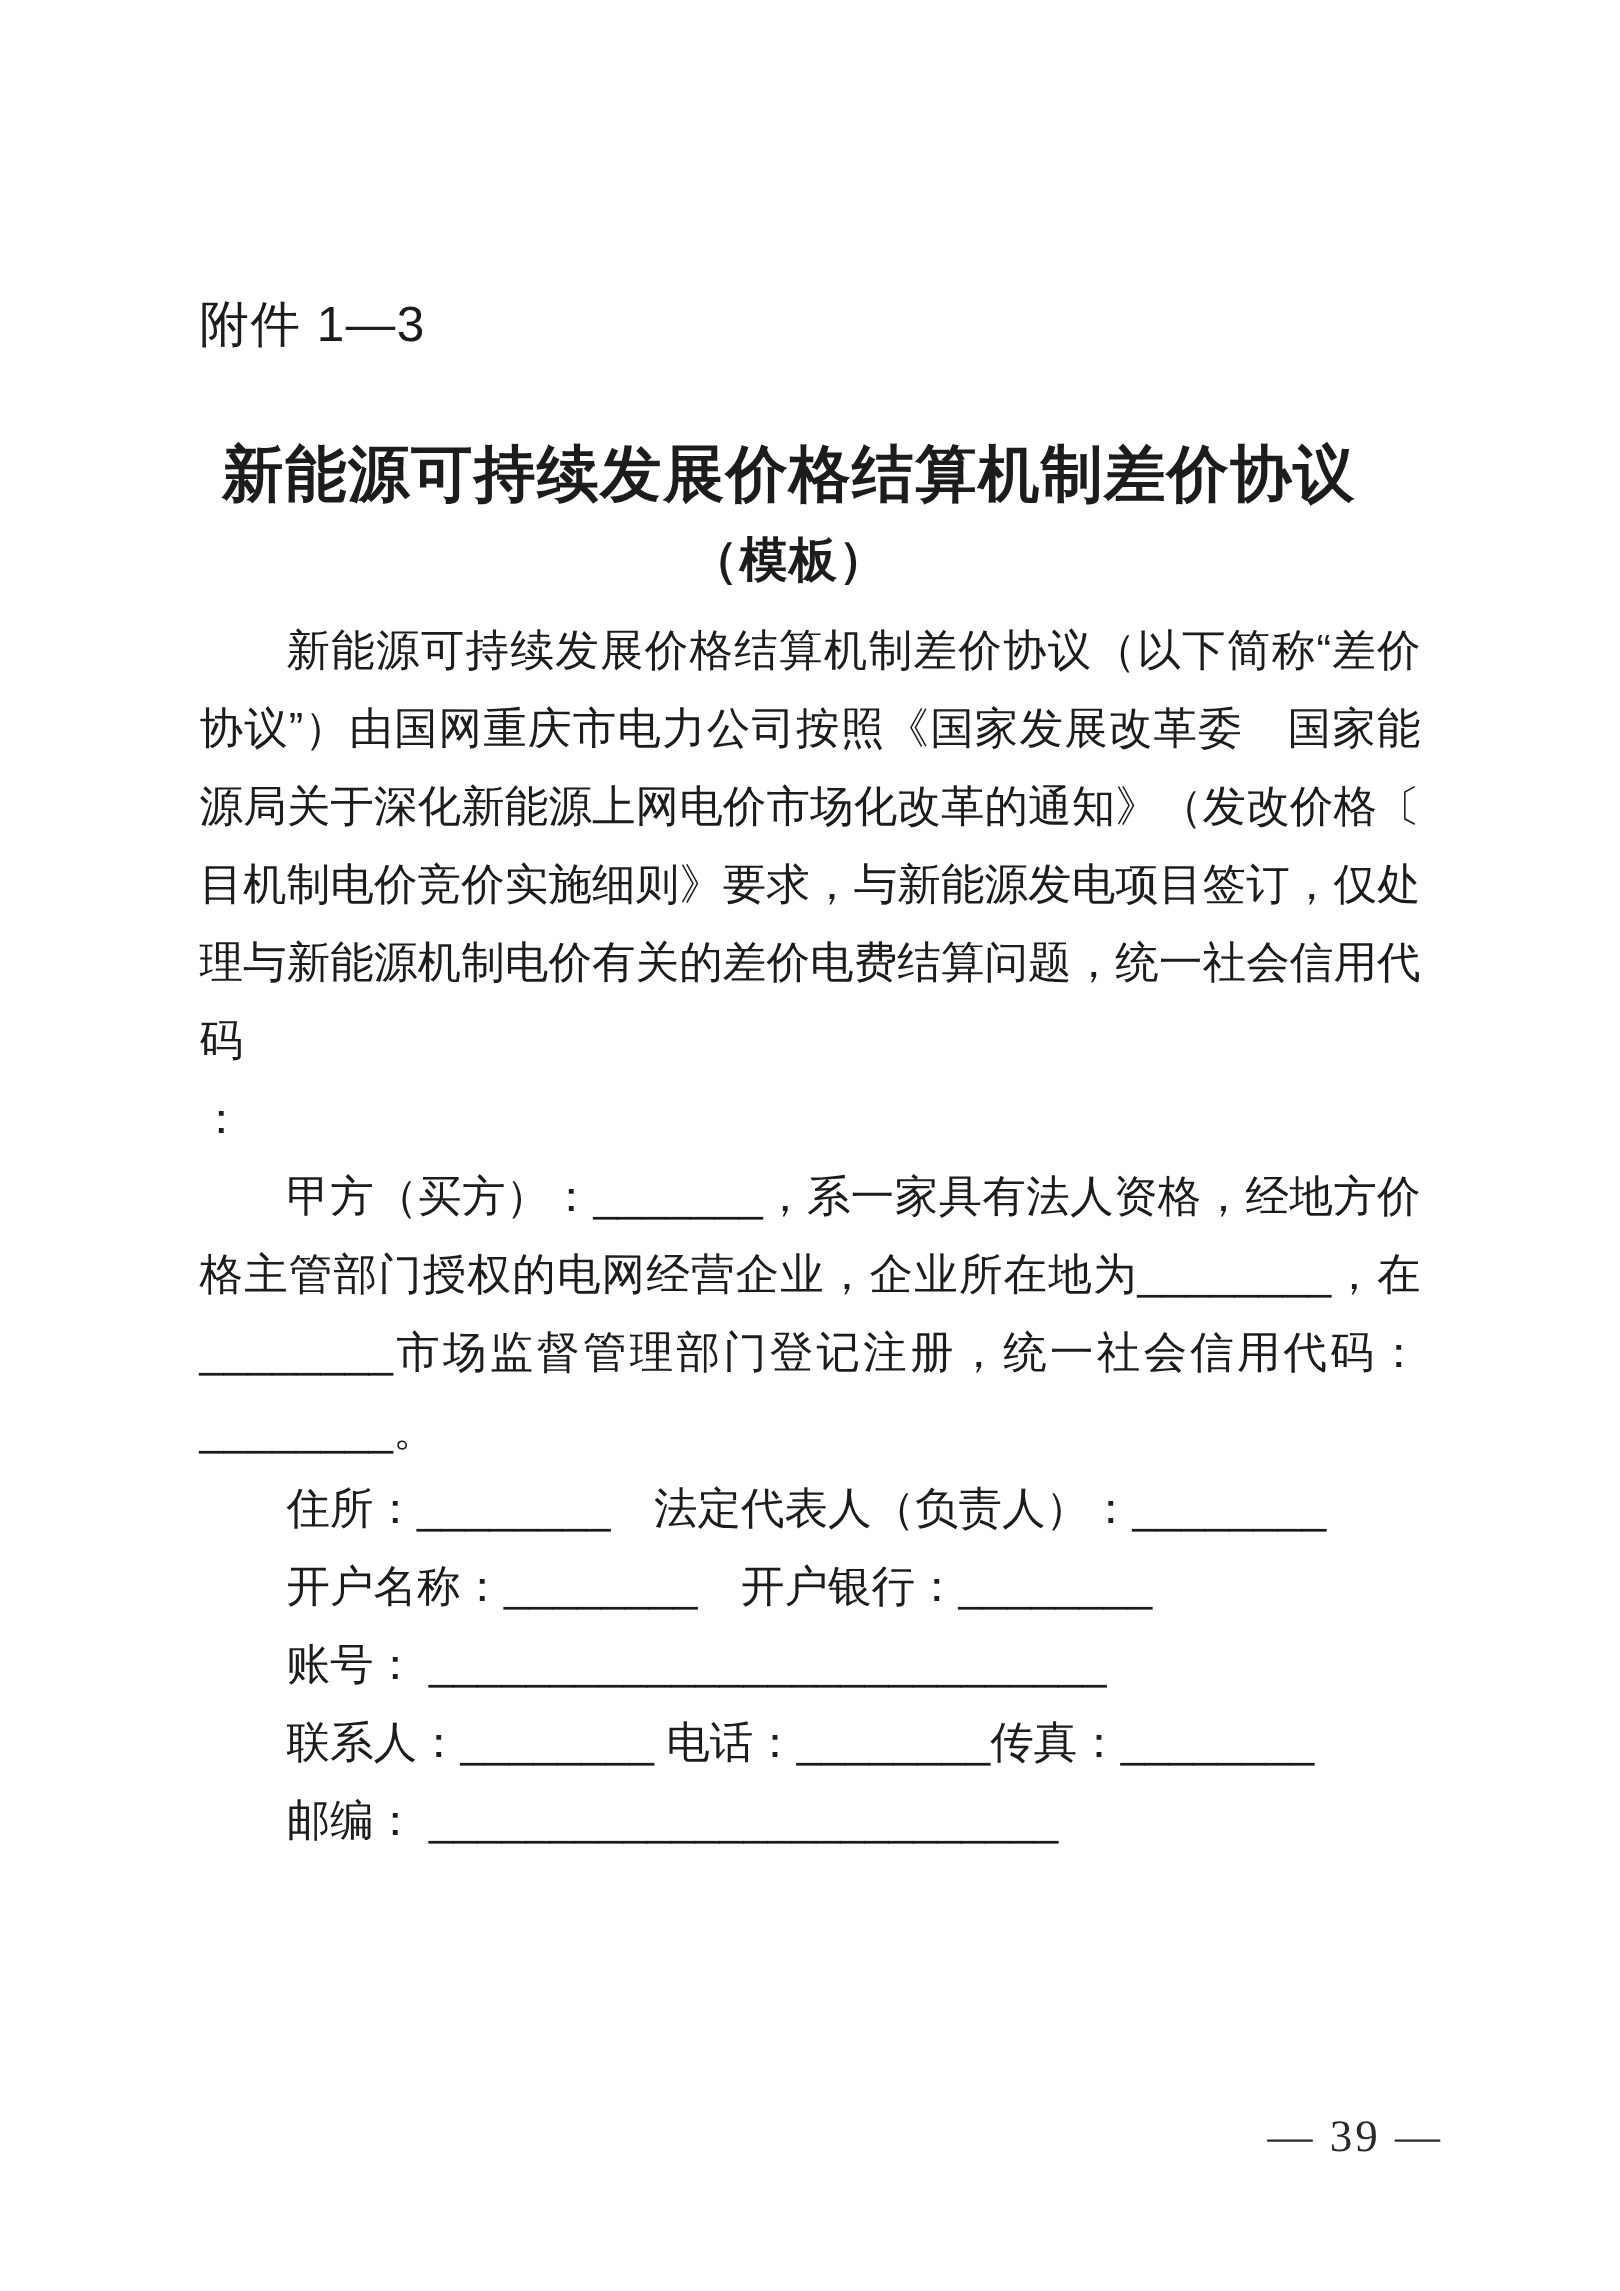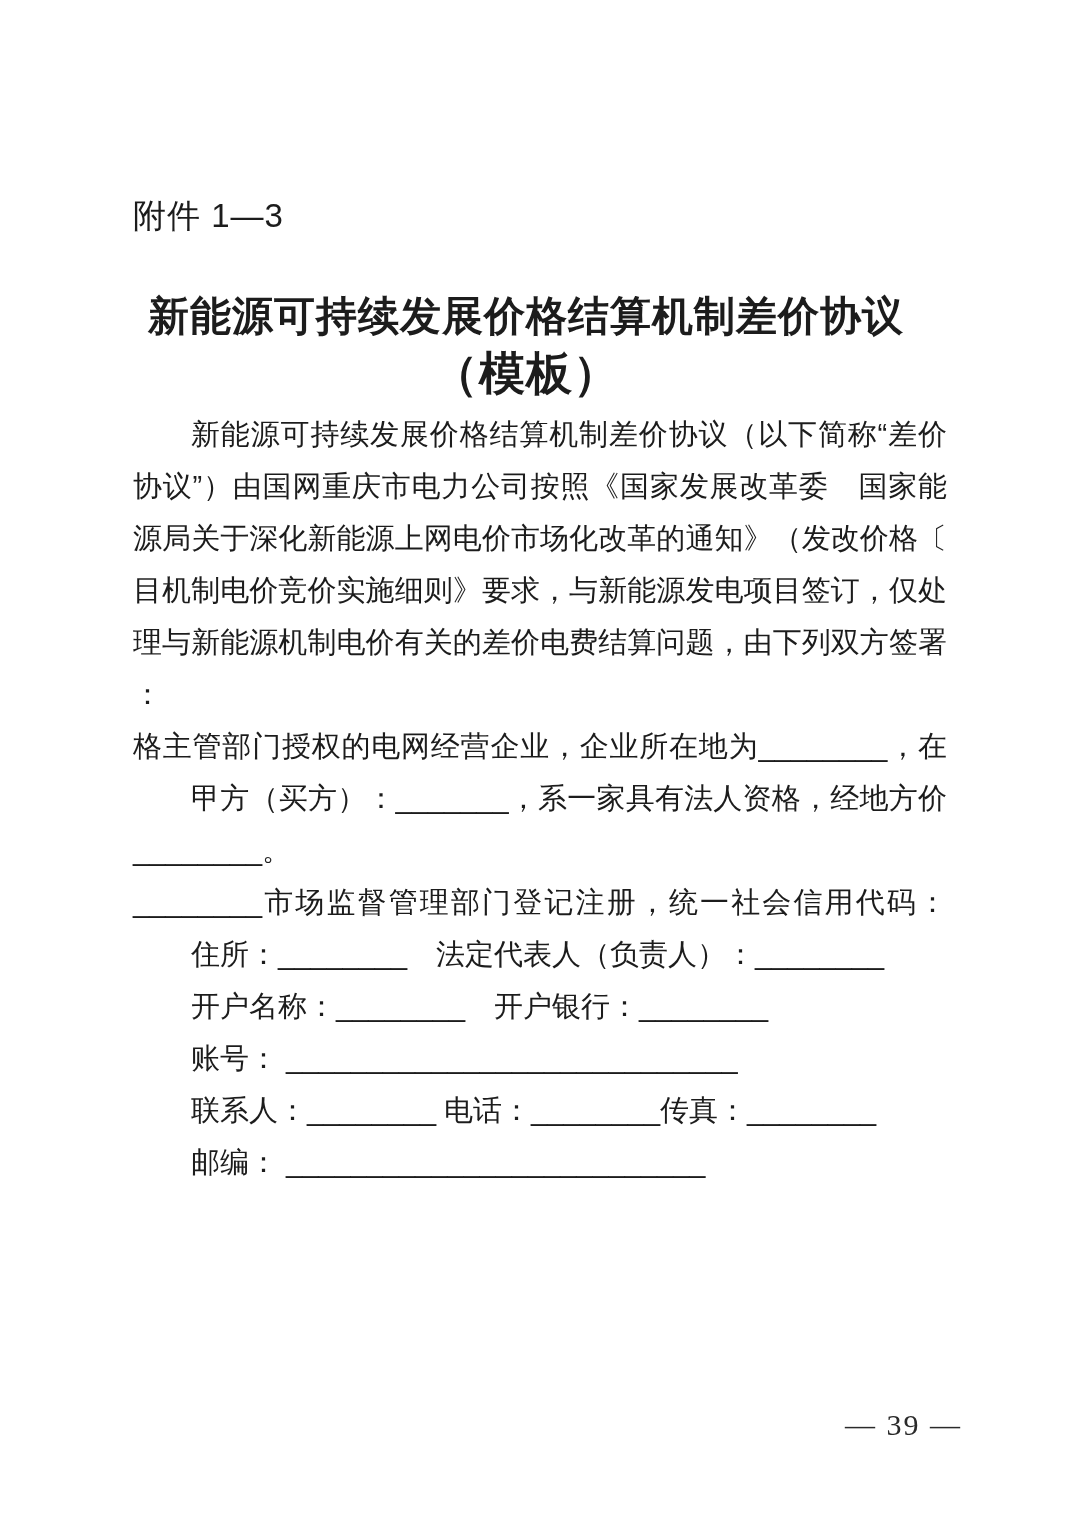--- a/index.html
+++ b/index.html
@@ -25,21 +25,21 @@
     left:0;
     right:0;
     top:288px;
     text-align:center;
     font-weight:700;
     font-size:41px;
     line-height:57px;
     letter-spacing:1px;
   }
   .doc-title .t2{
-    font-size:46px;
+    font-size:32px;
   }
   .body-text{
     position:absolute;
     left:133px;
     width:814px;
     top:408px;
     font-size:29px;
   }
   .line{
     min-height:52px;
@@ -76,26 +76,26 @@
   <div class="doc-title">
     <div class="t1">新能源可持续发展价格结算机制差价协议</div>
     <div class="t2">（模板）</div>
   </div>
 
   <div class="body-text">
     <div class="line j indent">新能源可持续发展价格结算机制差价协议（以下简称“差价</div>
     <div class="line j">协议”）由国网重庆市电力公司按照《国家发展改革委　国家能</div>
     <div class="line j">源局关于深化新能源上网电价市场化改革的通知》（发改价格〔</div>
     <div class="line j">目机制电价竞价实施细则》要求，与新能源发电项目签订，仅处</div>
-    <div class="line j">理与新能源机制电价有关的差价电费结算问题，由下列双方签署</div>
+    <div class="line j">理与新能源机制电价有关的差价电费结算问题，统一社会信用代码</div>
     <div class="line">：</div>
+    <div class="line j indent">甲方（买方）：_______，系一家具有法人资格，经地方价</div>
     <div class="line j">格主管部门授权的电网经营企业，企业所在地为________，在</div>
-    <div class="line j indent">甲方（买方）：_______，系一家具有法人资格，经地方价</div>
+    <div class="line j">________市场监督管理部门登记注册，统一社会信用代码：</div>
     <div class="line blankline">________。</div>
-    <div class="line j">________市场监督管理部门登记注册，统一社会信用代码：</div>
     <div class="line indent blankline">住所：________　法定代表人（负责人）：________</div>
     <div class="line indent blankline">开户名称：________　开户银行：________</div>
     <div class="line indent blankline">账号： ____________________________</div>
     <div class="line indent blankline">联系人：________ 电话：________传真：________</div>
     <div class="line indent blankline">邮编： __________________________</div>
   </div>
 
   <div class="pageno">— 39 —</div>
 
 </div>

